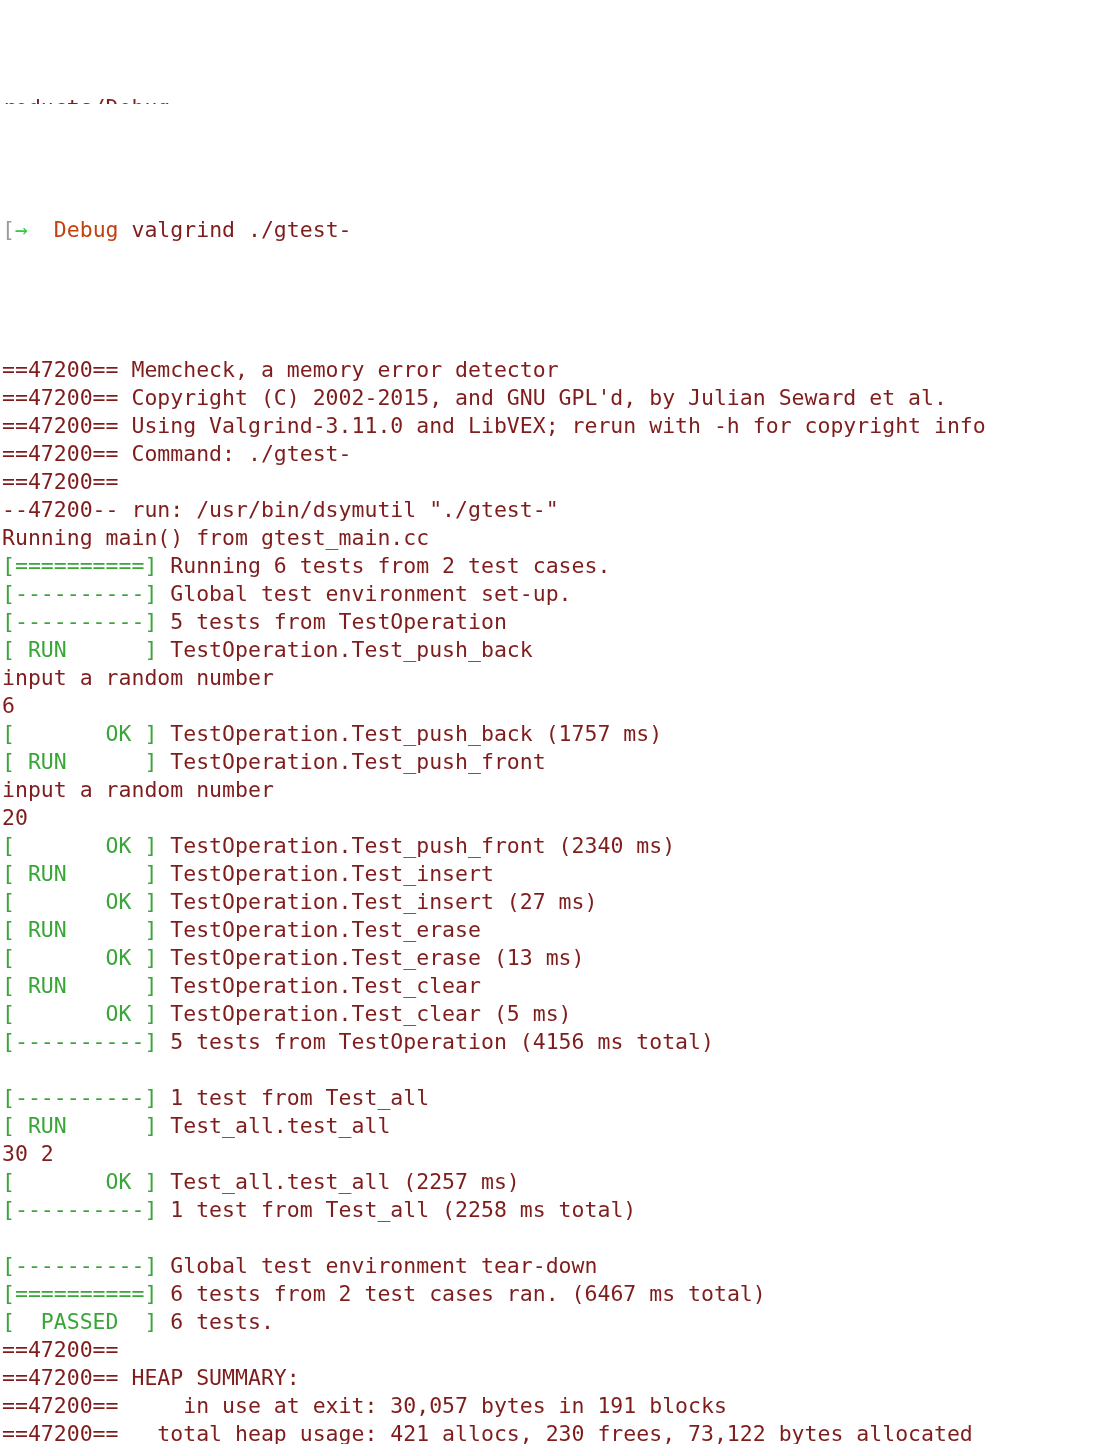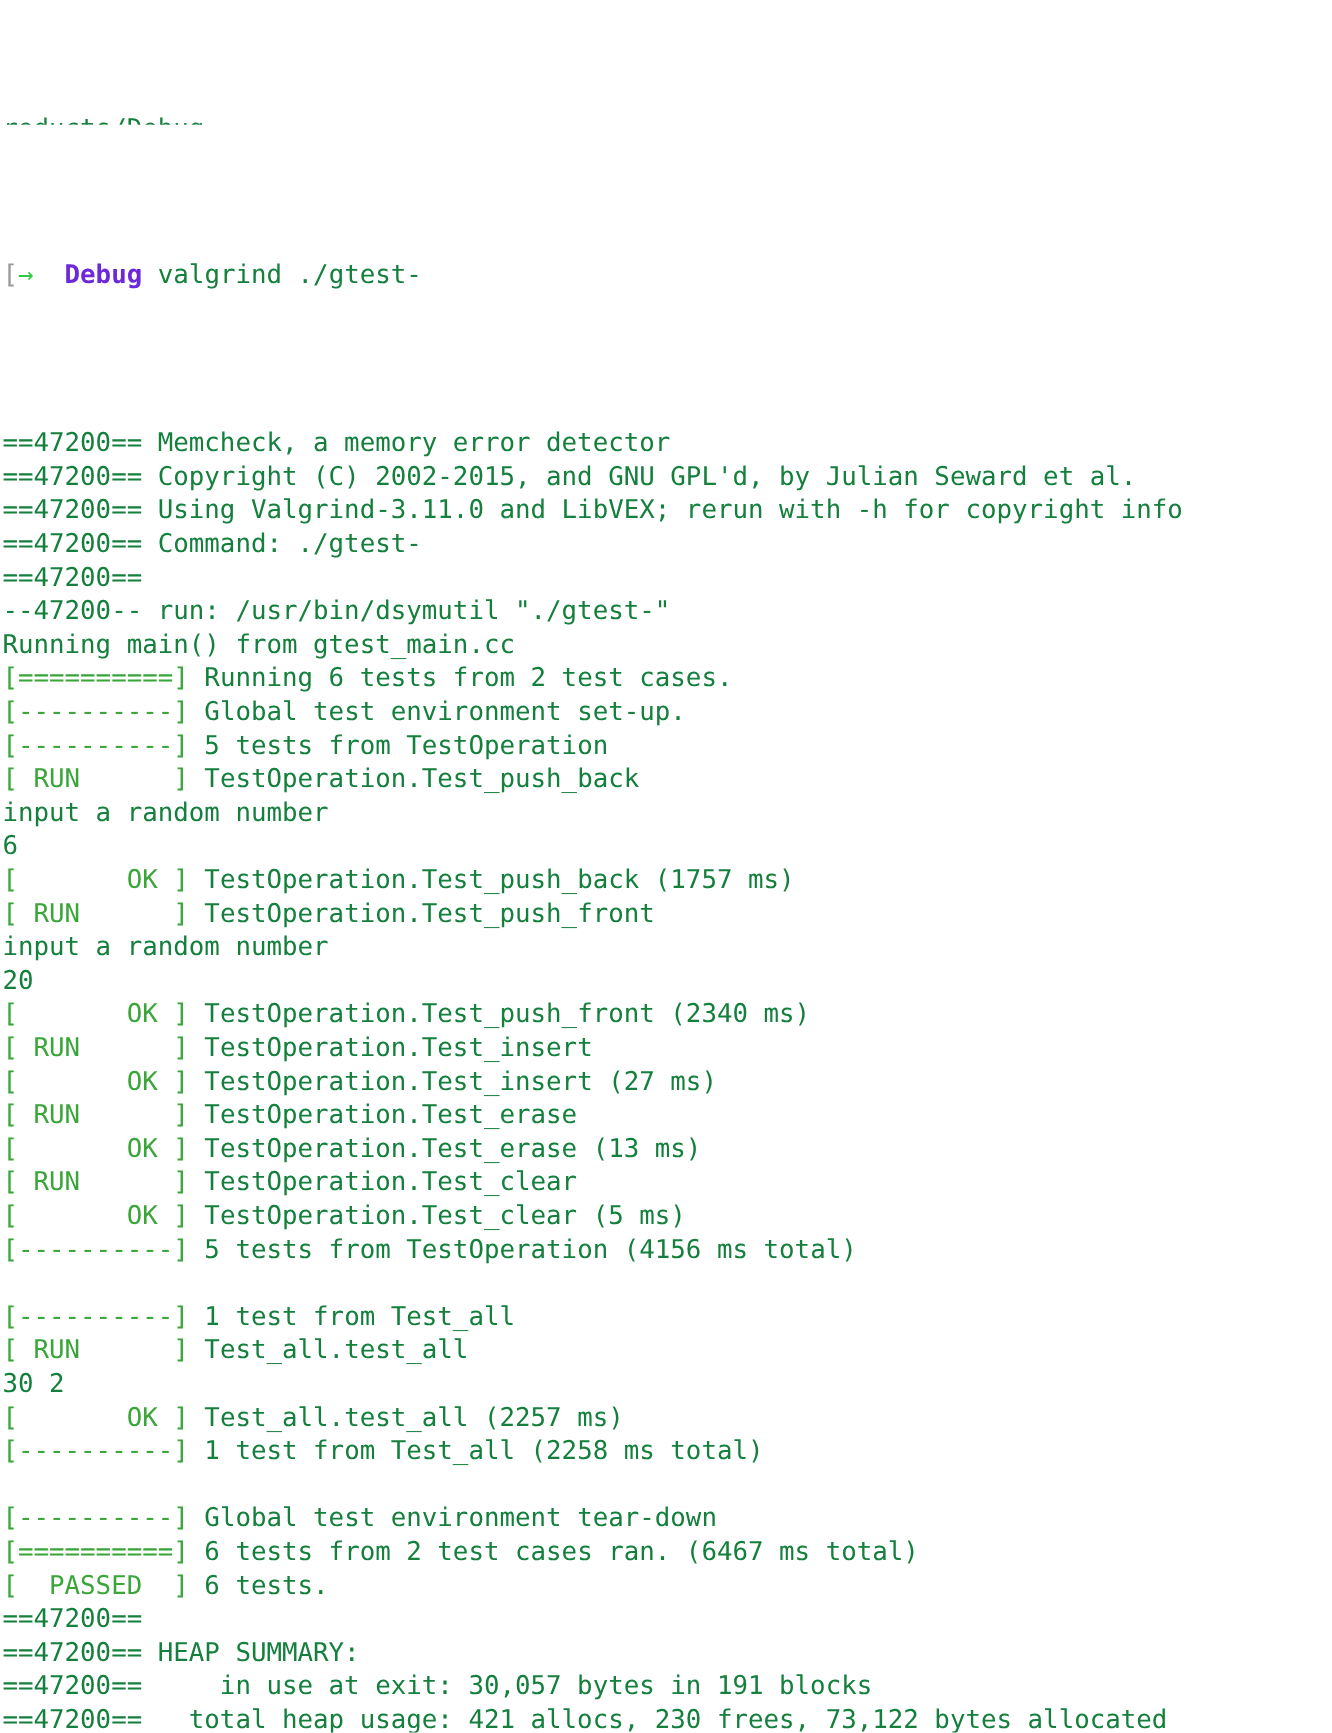--- a/index.html
+++ b/index.html
@@ -43,24 +43,24 @@
     line-height: 28px;
     position: relative;
     top: -18px;
     margin-bottom: -18px;
     color: #111111;
   }
 
   .seg { white-space: pre; }
 
   
-  .c-default  { color: #15803d; }
+  .c-default  { color: #7f1d1d; }
   .c-green    { color: #3aa63a; }
   .c-brightgreen { color: #2ecc40; }
-  .c-teal     { color: #6d28d9; font-weight: bold; }
+  .c-teal     { color: #c2410c; font-weight: normal; }
   .c-gray     { color: #9b9b9b; }
 </style>
 </head>
 <body>
 
 <div id="terminal">
 
   
   <div class="line clipped-top"><span class="seg c-default">roducts/Debug</span></div>
 

